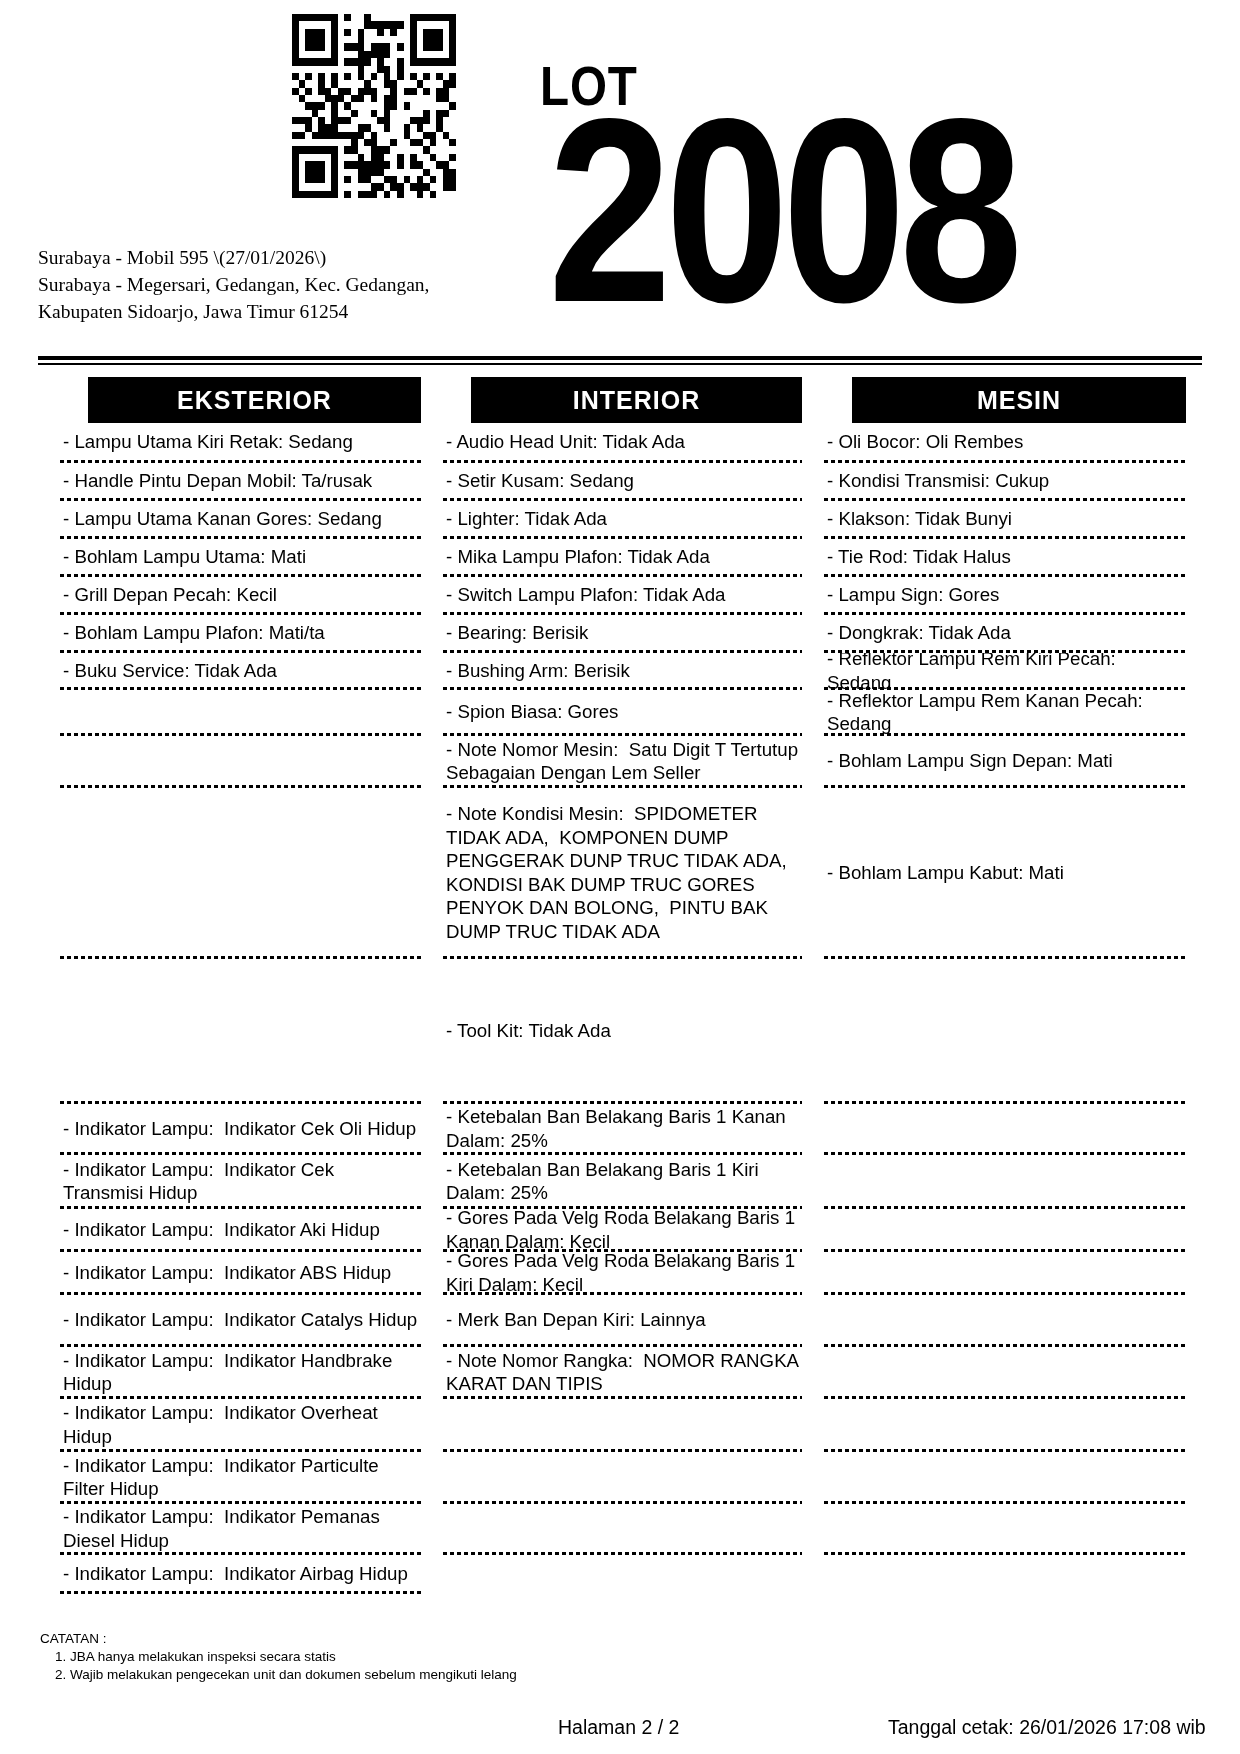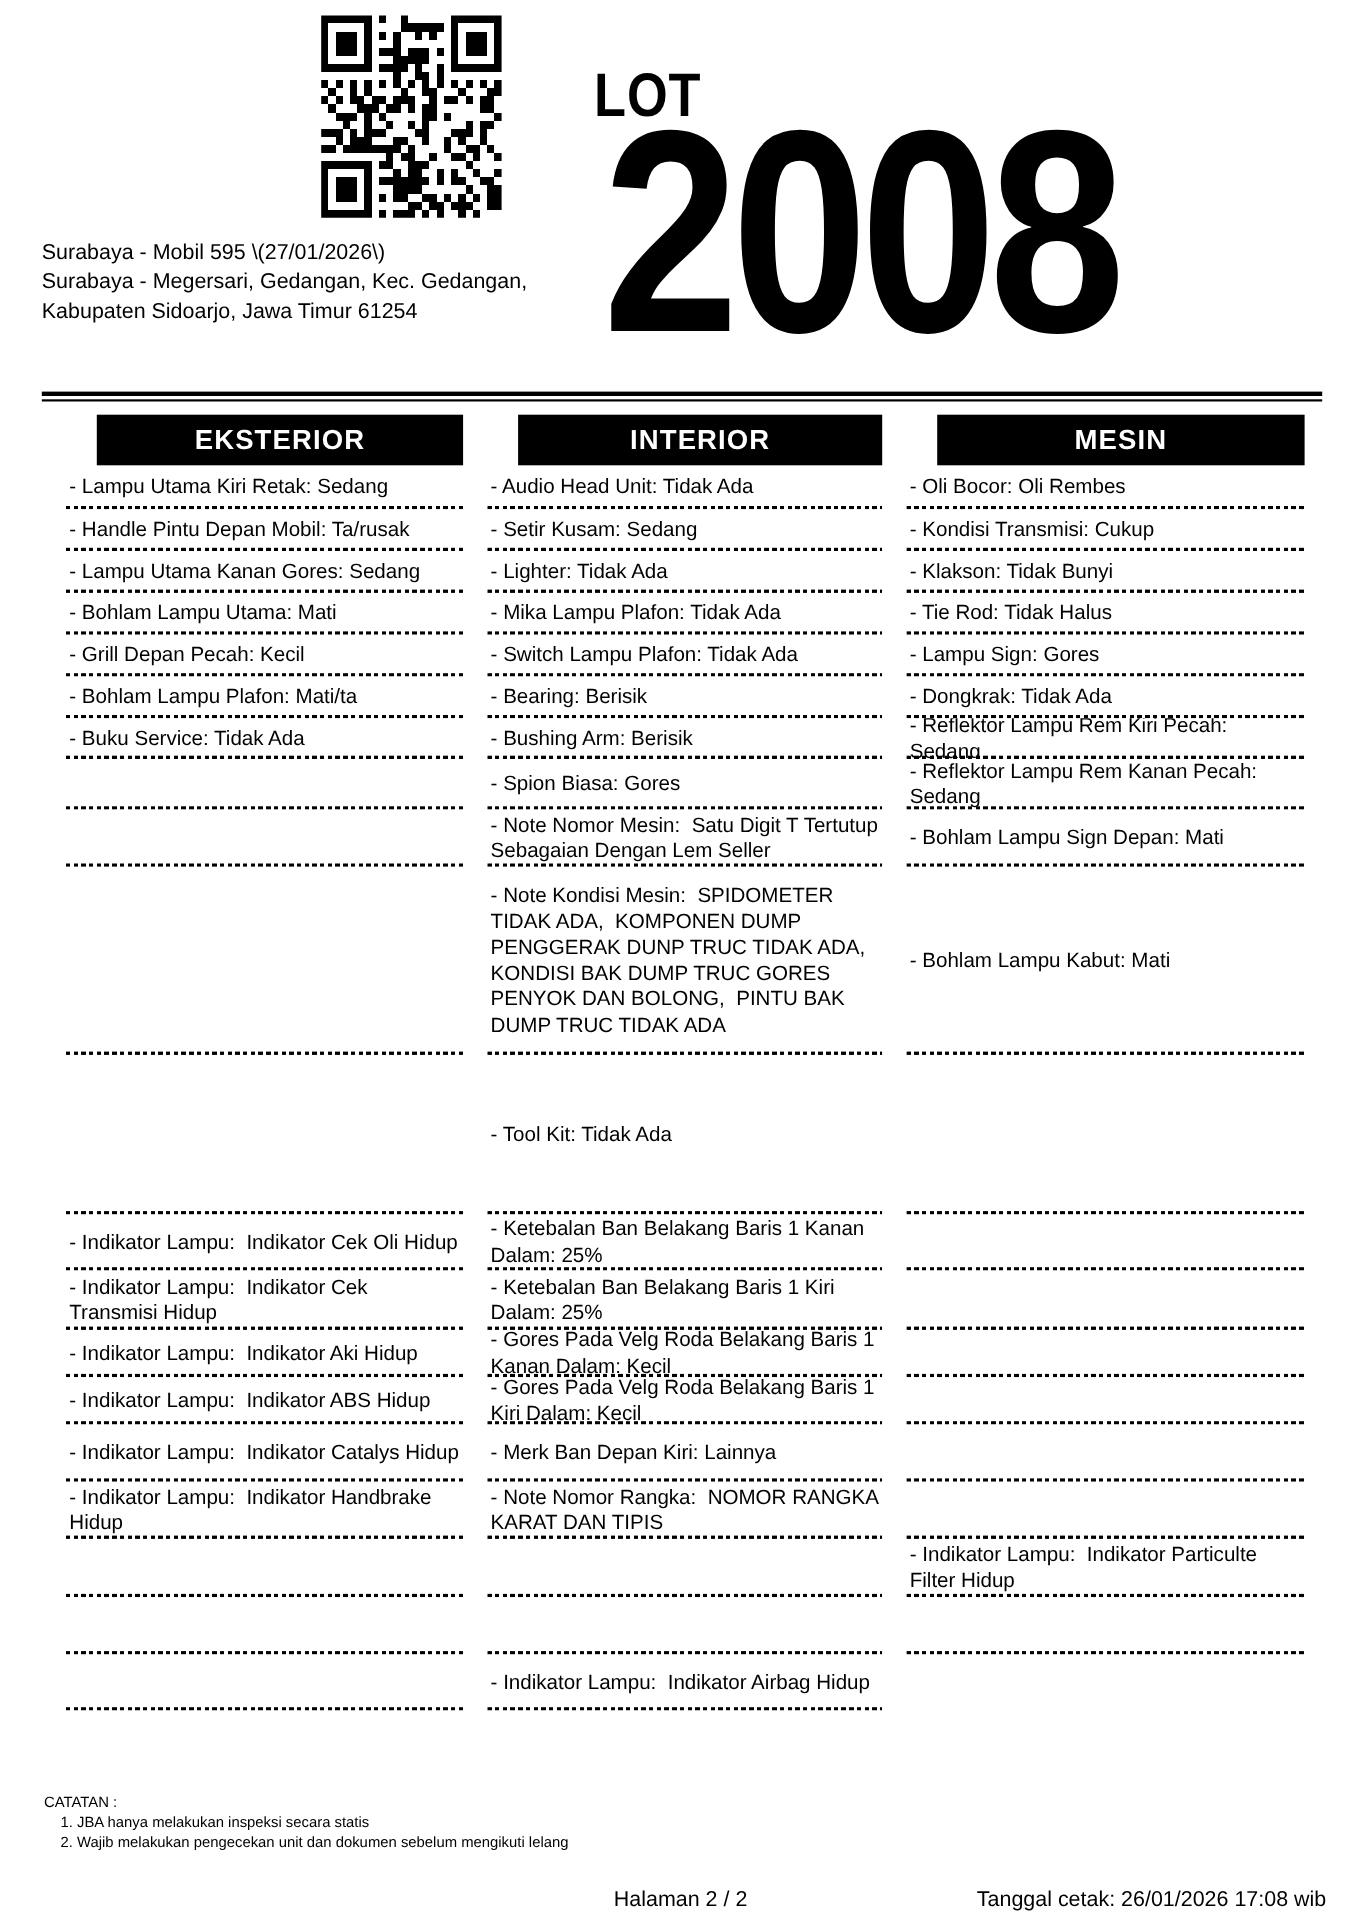--- a/index.html
+++ b/index.html
@@ -11,21 +11,21 @@
   
   .qr{left:292px;top:14px;width:164px;height:184px;}
   .lot-label{
     left:540px;top:58px;font-size:56px;font-weight:bold;letter-spacing:1px;
     transform:scaleX(.85);transform-origin:0 0;line-height:1;
   }
   .lot-number{
     left:548px;top:92px;font-size:262px;font-weight:bold;line-height:238px;
     letter-spacing:-8px;transform:scaleX(.85);transform-origin:0 0;white-space:nowrap;
   }
-  .address{left:38px;top:216px;font-size:19.5px;line-height:27px;}
+  .address{left:38px;top:244px;font-size:19.5px;line-height:27px;font-family:Liberation Serif, serif;}
   .rule-thick{left:38px;top:356px;width:1164px;height:4px;background:#000;}
   .rule-thin{left:38px;top:363px;width:1164px;height:2px;background:#000;}
   
   .grid{
     left:60px;top:377px;width:1126px;display:grid;
     grid-template-columns:361px 359px 362px;column-gap:22px;
   }
   .col-header{
     background:#000;color:#fff;font-weight:bold;font-size:25px;letter-spacing:1px;
     display:flex;align-items:center;justify-content:center;margin-left:28px;
@@ -114,25 +114,27 @@
       <div class="cell"></div>
       <div class="cell">- Indikator Lampu:  Indikator ABS Hidup</div>
       <div class="cell">- Gores Pada Velg Roda Belakang Baris 1 Kiri Dalam: Kecil</div>
       <div class="cell"></div>
       <div class="cell">- Indikator Lampu:  Indikator Catalys Hidup</div>
       <div class="cell">- Merk Ban Depan Kiri: Lainnya</div>
       <div class="cell"></div>
       <div class="cell">- Indikator Lampu:  Indikator Handbrake Hidup</div>
       <div class="cell">- Note Nomor Rangka:  NOMOR RANGKA KARAT DAN TIPIS</div>
       <div class="cell"></div>
+      <div class="cell">- Indikator Lampu:  Indikator Overheat Hidup</div>
       <div class="cell"></div>
       <div class="cell"></div>
       <div class="cell">- Indikator Lampu:  Indikator Particulte Filter Hidup</div>
       <div class="cell"></div>
       <div class="cell"></div>
+      <div class="cell">- Indikator Lampu:  Indikator Pemanas Diesel Hidup</div>
       <div class="cell"></div>
       <div class="cell"></div>
       <div class="cell">- Indikator Lampu:  Indikator Airbag Hidup</div>
     </div>
 
   <div class="abs catatan">
     <div>CATATAN :</div>
     <div class="items">
       <div>1. JBA hanya melakukan inspeksi secara statis</div>
       <div>2. Wajib melakukan pengecekan unit dan dokumen sebelum mengikuti lelang</div>

